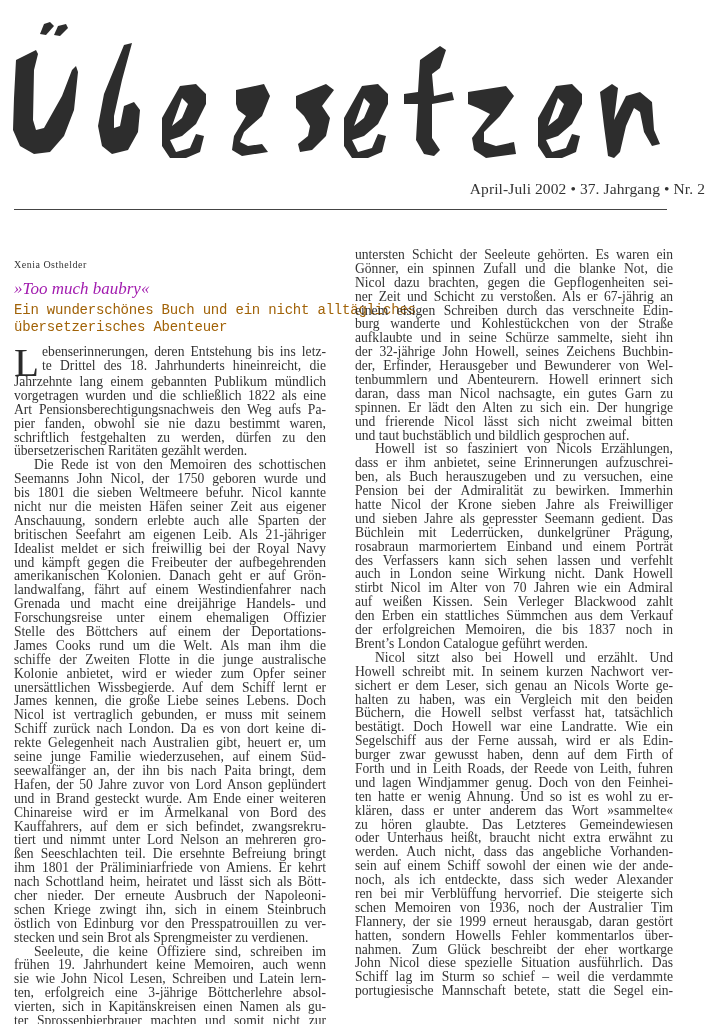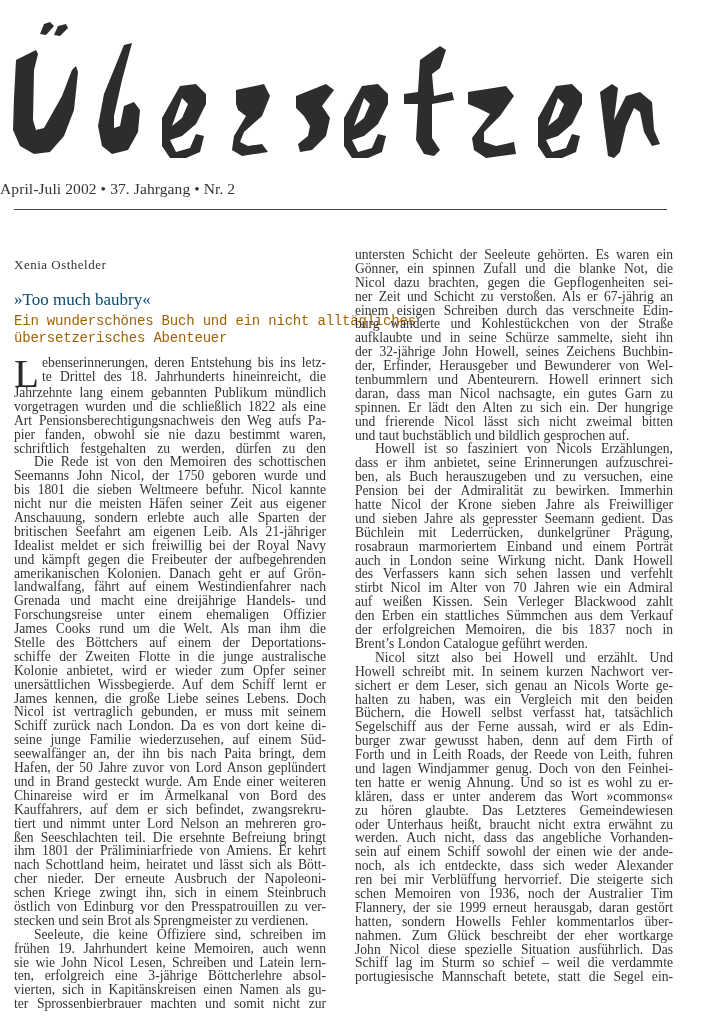--- a/index.html
+++ b/index.html
@@ -1,29 +1,29 @@
 <!DOCTYPE html>
 <html><head>
 <meta charset="utf-8">
 <style>
   html, body { margin: 0; padding: 0; background: #ffffff; }
   body { width: 705px; height: 1024px; position: relative; overflow: hidden; color: #2b2b2b; font-family: "Liberation Serif", "DejaVu Serif", serif; }
   .masthead { position: absolute; left: 0; top: 0; width: 705px; height: 210px; }
   .masthead svg { position: absolute; left: 0; top: 0; }
-  .issue-line { position: absolute; left: 0; width: 705px; top: 180px; text-align: left; font-size: 15.5px; color: #333; letter-spacing: 0.1px; }
+  .issue-line { position: absolute; left: 0; width: 705px; top: 180px; text-align: right; font-size: 15.5px; color: #333; letter-spacing: 0.1px; }
   .rule { position: absolute; left: 14px; width: 653px; top: 209px; height: 0; border-top: 1.5px solid #444; }
   .col { position: absolute; font-size: 13.6px; line-height: 13.9px; color: #333; }
   .col-left { left: 14px; top: 258px; width: 312px; }
   .col-right { left: 355px; top: 248px; width: 318px; }
   .line { white-space: nowrap; display: block; height: 13.9px; }
   .just { text-align: justify; text-align-last: justify; }
   .last { text-align: right; text-align-last: left; }
   .indent { padding-left: 20px; }
-  .author { font-size: 13px; letter-spacing: 0.5px; margin-bottom: 18px; height: 14px; }
-  .title { font-size: 17px; line-height: 20px; margin-bottom: 3px; height: 20px; color: #0c4a6e; }
+  .author { font-size: 10px; letter-spacing: 0.5px; margin-bottom: 7px; height: 14px; }
+  .title { font-size: 17px; line-height: 20px; margin-bottom: 3px; height: 20px; color: #a21caf; font-style: italic; }
   .subtitle { font-size: 14px; line-height: 17px; color: #a16207; letter-spacing: -0.2px; font-family: Liberation Mono, monospace; }
   .subtitle span { display: block; white-space: nowrap; }
   .body-start { margin-top: 9px; position: relative; }
   .dropcap { float: left; font-size: 41px; line-height: 30px; height: 28px; margin: 2px 3px 0 0; color: #2a2a2a; }
   .dc-line { padding-left: 0; }
 </style>
 </head>
 <body>
 
 <div class="masthead">
@@ -69,43 +69,45 @@
     <span class="dropcap">L</span>
     <span class="line just dc-line">ebenserinnerungen, deren Entstehung bis ins letz-</span>
     <span class="line just dc-line">te Drittel des 18. Jahrhunderts hineinreicht, die</span>
     <div style="clear:both"></div>
     <div id="l-p1">
         <span class="line just">Jahrzehnte lang einem gebannten Publikum mündlich</span>
         <span class="line just">vorgetragen wurden und die schließlich 1822 als eine</span>
         <span class="line just">Art Pensionsberechtigungsnachweis den Weg aufs Pa-</span>
         <span class="line just">pier fanden, obwohl sie nie dazu bestimmt waren,</span>
         <span class="line just">schriftlich festgehalten zu werden, dürfen zu den</span>
+        <span class="line last">übersetzerischen Raritäten gezählt werden.</span>
       </div>
   </div>
   <div id="l-p2">
       <span class="line just indent">Die Rede ist von den Memoiren des schottischen</span>
       <span class="line just">Seemanns John Nicol, der 1750 geboren wurde und</span>
       <span class="line just">bis 1801 die sieben Weltmeere befuhr. Nicol kannte</span>
       <span class="line just">nicht nur die meisten Häfen seiner Zeit aus eigener</span>
       <span class="line just">Anschauung, sondern erlebte auch alle Sparten der</span>
       <span class="line just">britischen Seefahrt am eigenen Leib. Als 21-jähriger</span>
       <span class="line just">Idealist meldet er sich freiwillig bei der Royal Navy</span>
       <span class="line just">und kämpft gegen die Freibeuter der aufbegehrenden</span>
       <span class="line just">amerikanischen Kolonien. Danach geht er auf Grön-</span>
       <span class="line just">landwalfang, fährt auf einem Westindienfahrer nach</span>
       <span class="line just">Grenada und macht eine dreijährige Handels- und</span>
       <span class="line just">Forschungsreise unter einem ehemaligen Offizier</span>
+      <span class="line just">Stelle des Böttchers auf einem der Deportations-</span>
       <span class="line just">James Cooks rund um die Welt. Als man ihm die</span>
-      <span class="line just">Stelle des Böttchers auf einem der Deportations-</span>
       <span class="line just">schiffe der Zweiten Flotte in die junge australische</span>
       <span class="line just">Kolonie anbietet, wird er wieder zum Opfer seiner</span>
       <span class="line just">unersättlichen Wissbegierde. Auf dem Schiff lernt er</span>
       <span class="line just">James kennen, die große Liebe seines Lebens. Doch</span>
       <span class="line just">Nicol ist vertraglich gebunden, er muss mit seinem</span>
       <span class="line just">Schiff zurück nach London. Da es von dort keine di-</span>
+      <span class="line just">rekte Gelegenheit nach Australien gibt, heuert er, um</span>
       <span class="line just">seine junge Familie wiederzusehen, auf einem Süd-</span>
       <span class="line just">seewalfänger an, der ihn bis nach Paita bringt, dem</span>
       <span class="line just">Hafen, der 50 Jahre zuvor von Lord Anson geplündert</span>
       <span class="line just">und in Brand gesteckt wurde. Am Ende einer weiteren</span>
       <span class="line just">Chinareise wird er im Ärmelkanal von Bord des</span>
       <span class="line just">Kauffahrers, auf dem er sich befindet, zwangsrekru-</span>
       <span class="line just">tiert und nimmt unter Lord Nelson an mehreren gro-</span>
       <span class="line just">ßen Seeschlachten teil. Die ersehnte Befreiung bringt</span>
       <span class="line just">ihm 1801 der Präliminiarfriede von Amiens. Er kehrt</span>
       <span class="line just">nach Schottland heim, heiratet und lässt sich als Bött-</span>
@@ -143,40 +145,41 @@
     </div>
   <div id="r-p2">
       <span class="line just indent">Howell ist so fasziniert von Nicols Erzählungen,</span>
       <span class="line just">dass er ihm anbietet, seine Erinnerungen aufzuschrei-</span>
       <span class="line just">ben, als Buch herauszugeben und zu versuchen, eine</span>
       <span class="line just">Pension bei der Admiralität zu bewirken. Immerhin</span>
       <span class="line just">hatte Nicol der Krone sieben Jahre als Freiwilliger</span>
       <span class="line just">und sieben Jahre als gepresster Seemann gedient. Das</span>
       <span class="line just">Büchlein mit Lederrücken, dunkelgrüner Prägung,</span>
       <span class="line just">rosabraun marmoriertem Einband und einem Porträt</span>
+      <span class="line just">des Verfassers kann sich sehen lassen und verfehlt</span>
       <span class="line just">auch in London seine Wirkung nicht. Dank Howell</span>
-      <span class="line just">des Verfassers kann sich sehen lassen und verfehlt</span>
       <span class="line just">stirbt Nicol im Alter von 70 Jahren wie ein Admiral</span>
       <span class="line just">auf weißen Kissen. Sein Verleger Blackwood zahlt</span>
       <span class="line just">den Erben ein stattliches Sümmchen aus dem Verkauf</span>
       <span class="line just">der erfolgreichen Memoiren, die bis 1837 noch in</span>
       <span class="line last">Brent’s London Catalogue geführt werden.</span>
     </div>
   <div id="r-p3">
       <span class="line just indent">Nicol sitzt also bei Howell und erzählt. Und</span>
       <span class="line just">Howell schreibt mit. In seinem kurzen Nachwort ver-</span>
       <span class="line just">sichert er dem Leser, sich genau an Nicols Worte ge-</span>
       <span class="line just">halten zu haben, was ein Vergleich mit den beiden</span>
       <span class="line just">Büchern, die Howell selbst verfasst hat, tatsächlich</span>
+      <span class="line just">bestätigt. Doch Howell war eine Landratte. Wie ein</span>
       <span class="line just">Segelschiff aus der Ferne aussah, wird er als Edin-</span>
       <span class="line just">burger zwar gewusst haben, denn auf dem Firth of</span>
       <span class="line just">Forth und in Leith Roads, der Reede von Leith, fuhren</span>
       <span class="line just">und lagen Windjammer genug. Doch von den Feinhei-</span>
       <span class="line just">ten hatte er wenig Ahnung. Und so ist es wohl zu er-</span>
-      <span class="line just">klären, dass er unter anderem das Wort »commons«</span>
+      <span class="line just">klären, dass er unter anderem das Wort »sammelte«</span>
       <span class="line just">zu hören glaubte. Das Letzteres Gemeindewiesen</span>
       <span class="line just">oder Unterhaus heißt, braucht nicht extra erwähnt zu</span>
       <span class="line just">werden. Auch nicht, dass das angebliche Vorhanden-</span>
       <span class="line just">sein auf einem Schiff sowohl der einen wie der ande-</span>
       <span class="line just">noch, als ich entdeckte, dass sich weder Alexander</span>
       <span class="line just">ren bei mir Verblüffung hervorrief. Die steigerte sich</span>
       <span class="line just">schen Memoiren von 1936, noch der Australier Tim</span>
       <span class="line just">Flannery, der sie 1999 erneut herausgab, daran gestört</span>
       <span class="line just">hatten, sondern Howells Fehler kommentarlos über-</span>
       <span class="line just">nahmen. Zum Glück beschreibt der eher wortkarge</span>

